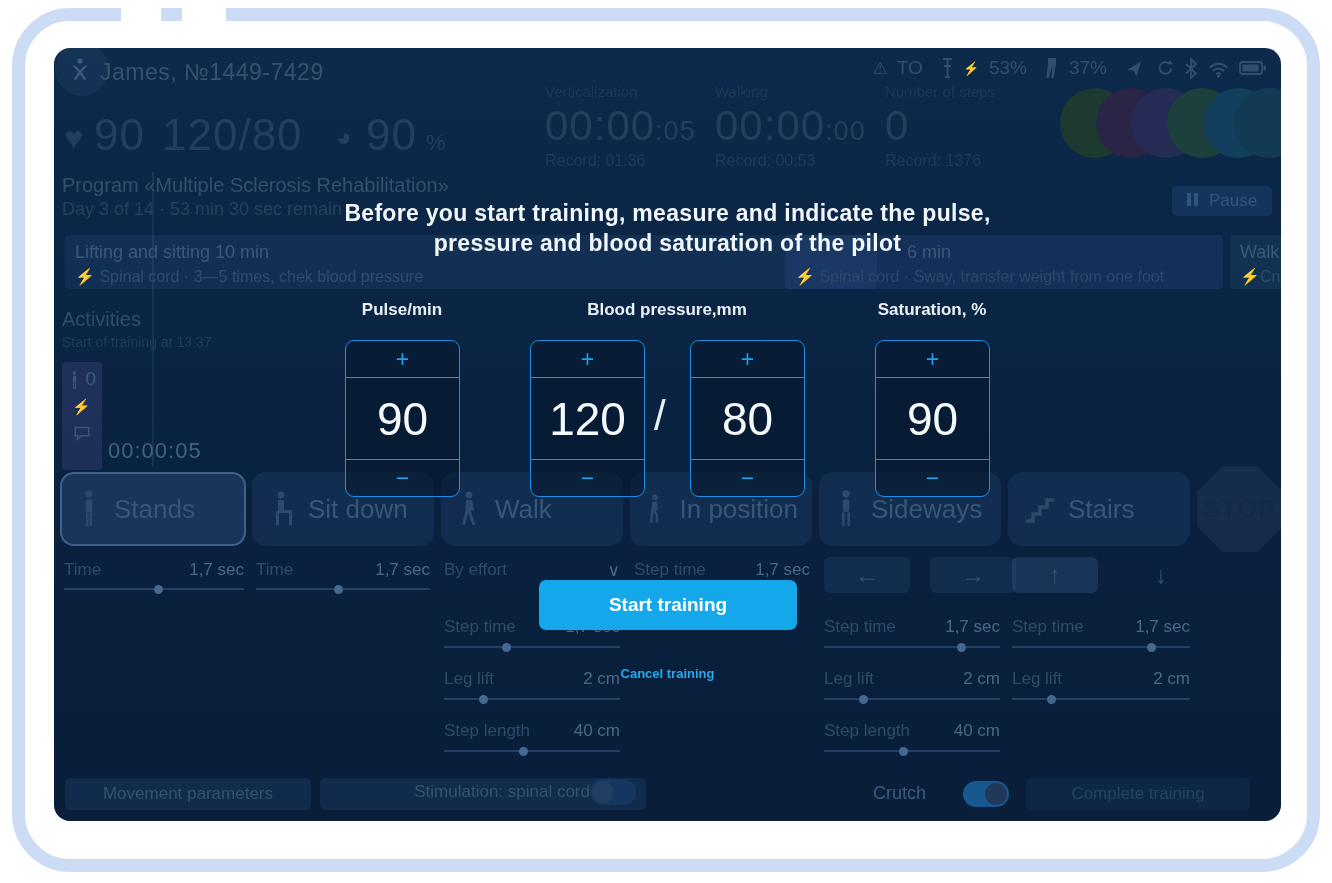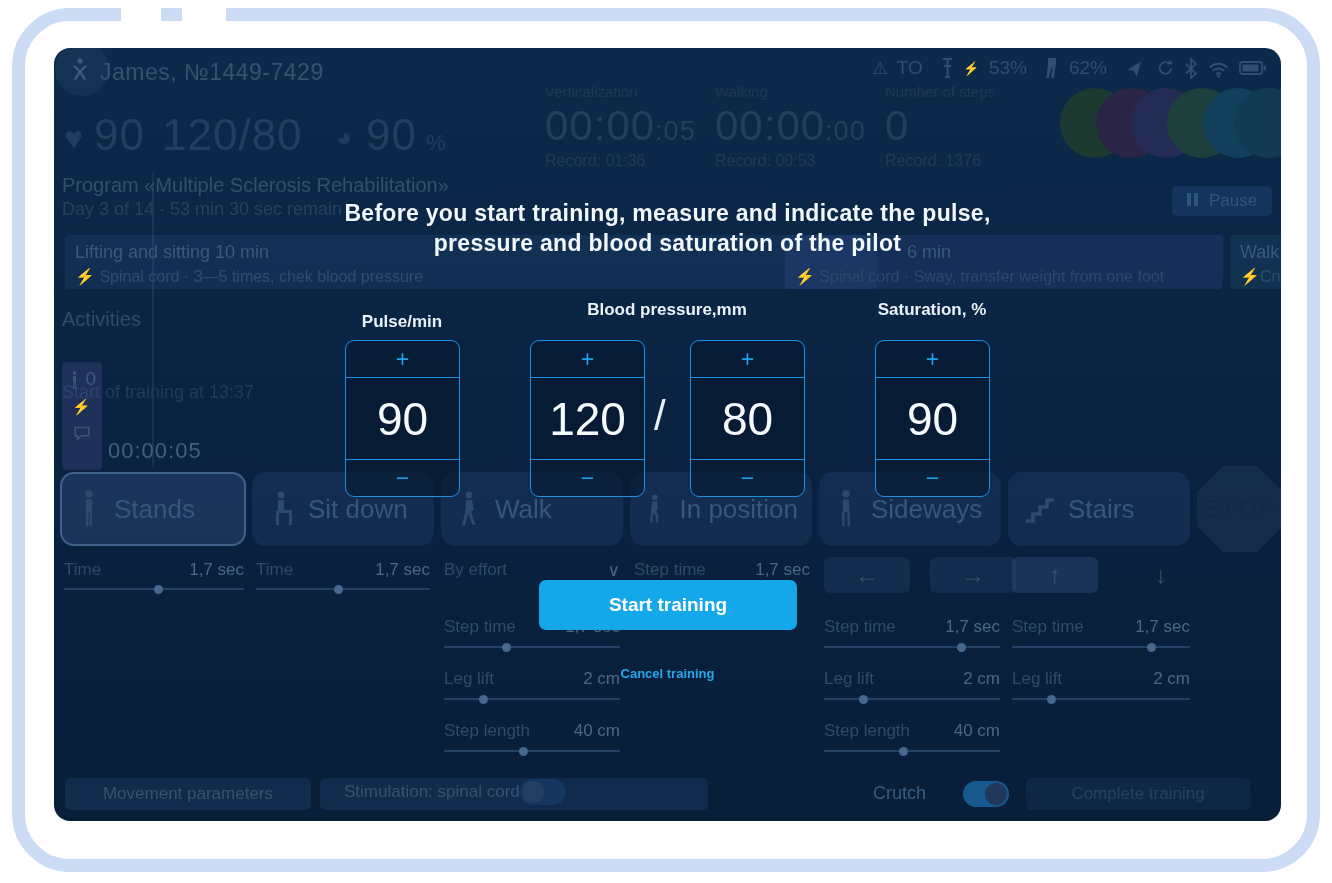--- a/index.html
+++ b/index.html
@@ -26,21 +26,21 @@
   .t-rec{font-size:16px;color:#1F3B5A;}
   .circle{position:absolute;width:70px;height:70px;border-radius:50%;}
   .prog-t{font-size:20px;color:#31506E;}
   .prog-s{font-size:18px;color:#24425F;}
   .pause-btn{width:100px;height:30px;background:rgba(60,110,175,0.20);border-radius:5px;display:flex;align-items:center;justify-content:center;gap:8px;color:#2E567C;font-size:17px;}
   .pbars i{display:inline-block;width:4px;height:13px;background:#2E567C;margin-right:3px;}
   .card{border-radius:4px;background:rgba(60,105,170,0.15);padding:7px 10px;height:54px;overflow:hidden;}
   .card .ct{font-size:18px;color:#3A5A7A;white-space:nowrap;}
   .card .cs{font-size:16px;color:#2E4E6E;margin-top:4px;white-space:nowrap;}
   .act-t{font-size:20px;color:#2E4D6C;}
-  .act-s{font-size:18px;color:#1F3D5C;margin-top:48px;}
+  .act-s{font-size:14px;color:#1F3D5C;}
   .strip{background:rgba(85,85,150,0.28);border-radius:4px;color:#3A5578;}
   .strip .cnt{font-size:19px;color:#3E5B7E;}
   .sess-timer{font-size:22px;color:#41607F;letter-spacing:1px;}
   .mode{border-radius:14px;background:rgba(70,110,170,0.14);display:flex;align-items:center;padding:0 14px;gap:12px;color:#2C4A6B;}
   .mode .ml{font-size:26px;color:#35587A;white-space:nowrap;}
   .mode.sel{background:rgba(90,130,190,0.20);border:2px solid rgba(110,150,200,0.45);}
   .stop-oct{clip-path:polygon(30% 0,70% 0,100% 30%,100% 70%,70% 100%,30% 100%,0 70%,0 30%);
             background:rgba(125,150,200,0.10);display:flex;align-items:center;justify-content:center;}
   .stop-oct span{font-size:24px;color:#13294A;letter-spacing:2px;}
   .prow{display:flex;justify-content:space-between;font-size:17px;}
@@ -93,21 +93,21 @@
           <path d="M3 2h9M7.5 2v18M4 9h7M5 20h5"></path>
         </svg>
     </span>
     <span style="font-size:13px;">⚡</span>
     <span>53%</span>
     <span style="margin-left:8px;">
       <svg width="16" height="22" viewBox="0 0 16 22" fill="currentColor">
           <path d="M4 1h8v6l-2.4 14h-2.4l1.2-10h-1l-2.6 10H2.4L4 7z"></path>
         </svg>
     </span>
-    <span>62%</span>
+    <span>37%</span>
     <span style="margin-left:10px;">
       <svg width="20" height="20" viewBox="0 0 24 24" fill="currentColor">
           <path d="M12 2 L19 20 L12 16 L5 20 Z" transform="rotate(38 12 12)"></path>
         </svg>
     </span>
     <span>
       <svg width="20" height="20" viewBox="0 0 24 24">
           <path d="M17.5 7A7 7 0 1 0 19.5 12.5" fill="none" stroke="currentColor" stroke-width="2.2"></path>
           <polygon points="14.5,7.5 21.5,7.5 18,2.5" fill="currentColor"></polygon>
         </svg>
@@ -351,38 +351,38 @@
     <span class="pl">Leg lift</span>
       <span class="pv">2 cm</span>
   </div>
   <div class="slider a" style="left:958px;top:650px;width:178px;">
       <i style="left:22%;"></i>
     </div>
 
   <div class="a fbtn" style="left:11px;top:730px;width:246px;height:32px;">
     <span>Movement parameters</span>
   </div>
-  <div class="a fbtn" style="left:266px;top:730px;width:388px;height:32px;justify-content:flex-start;padding:0 10px 4px 24px;">
+  <div class="a fbtn" style="left:266px;top:730px;width:326px;height:32px;justify-content:flex-end;padding:0 10px 4px 24px;">
     <span>Stimulation: spinal cord</span>
     <span class="toggle tog-off">
         <span class="knob"></span>
       </span>
   </div>
   <div class="a" style="left:819px;top:735px;font-size:18px;color:#3A5C80;">Crutch</div>
   <div class="a toggle tog-on" style="left:909px;top:733px;">
       <span class="knob"></span>
     </div>
   <div class="a fbtn" style="left:972px;top:730px;width:224px;height:32px;background:rgba(60,110,175,0.12);color:#27425F;">
     <span>Complete training</span>
   </div>
 
   <div class="a m-title" style="left:0;top:152px;">Before you start training, measure and indicate the pulse,</div>
   <div class="a m-title" style="left:0;top:182px;">pressure and blood saturation of the pilot</div>
 
-  <div class="m-label" style="left:278px;top:252px;width:140px;margin-top:12px;">Pulse/min</div>
+  <div class="m-label" style="left:278px;top:252px;width:140px;">Pulse/min</div>
   <div class="m-label" style="left:513px;top:252px;width:200px;">Blood pressure,mm</div>
   <div class="m-label" style="left:808px;top:252px;width:140px;">Saturation, %</div>
 
   <div class="stepper" style="left:291px;top:292px;">
     <div class="step-btn plus">+</div>
     <div class="step-val">90</div>
     <div class="step-btn minus">−</div>
   </div>
 
   <div class="stepper" style="left:476px;top:292px;">

